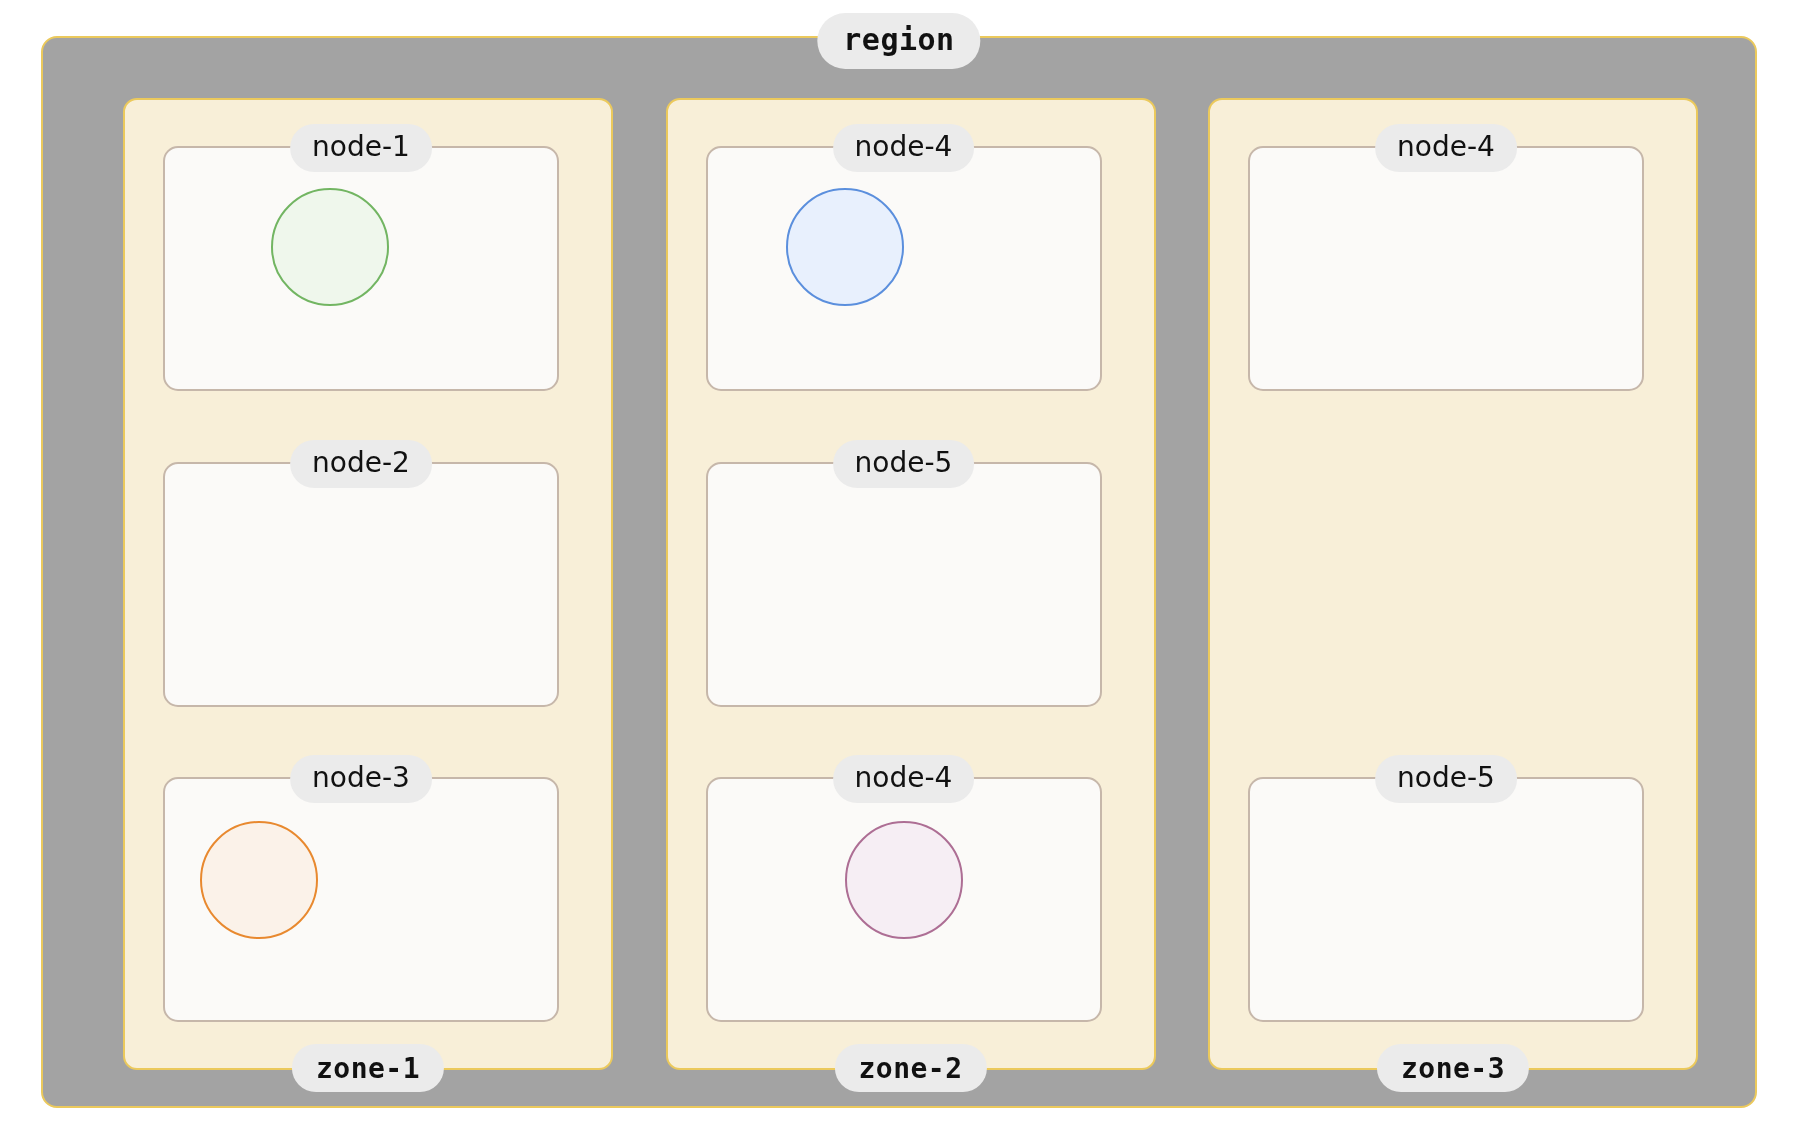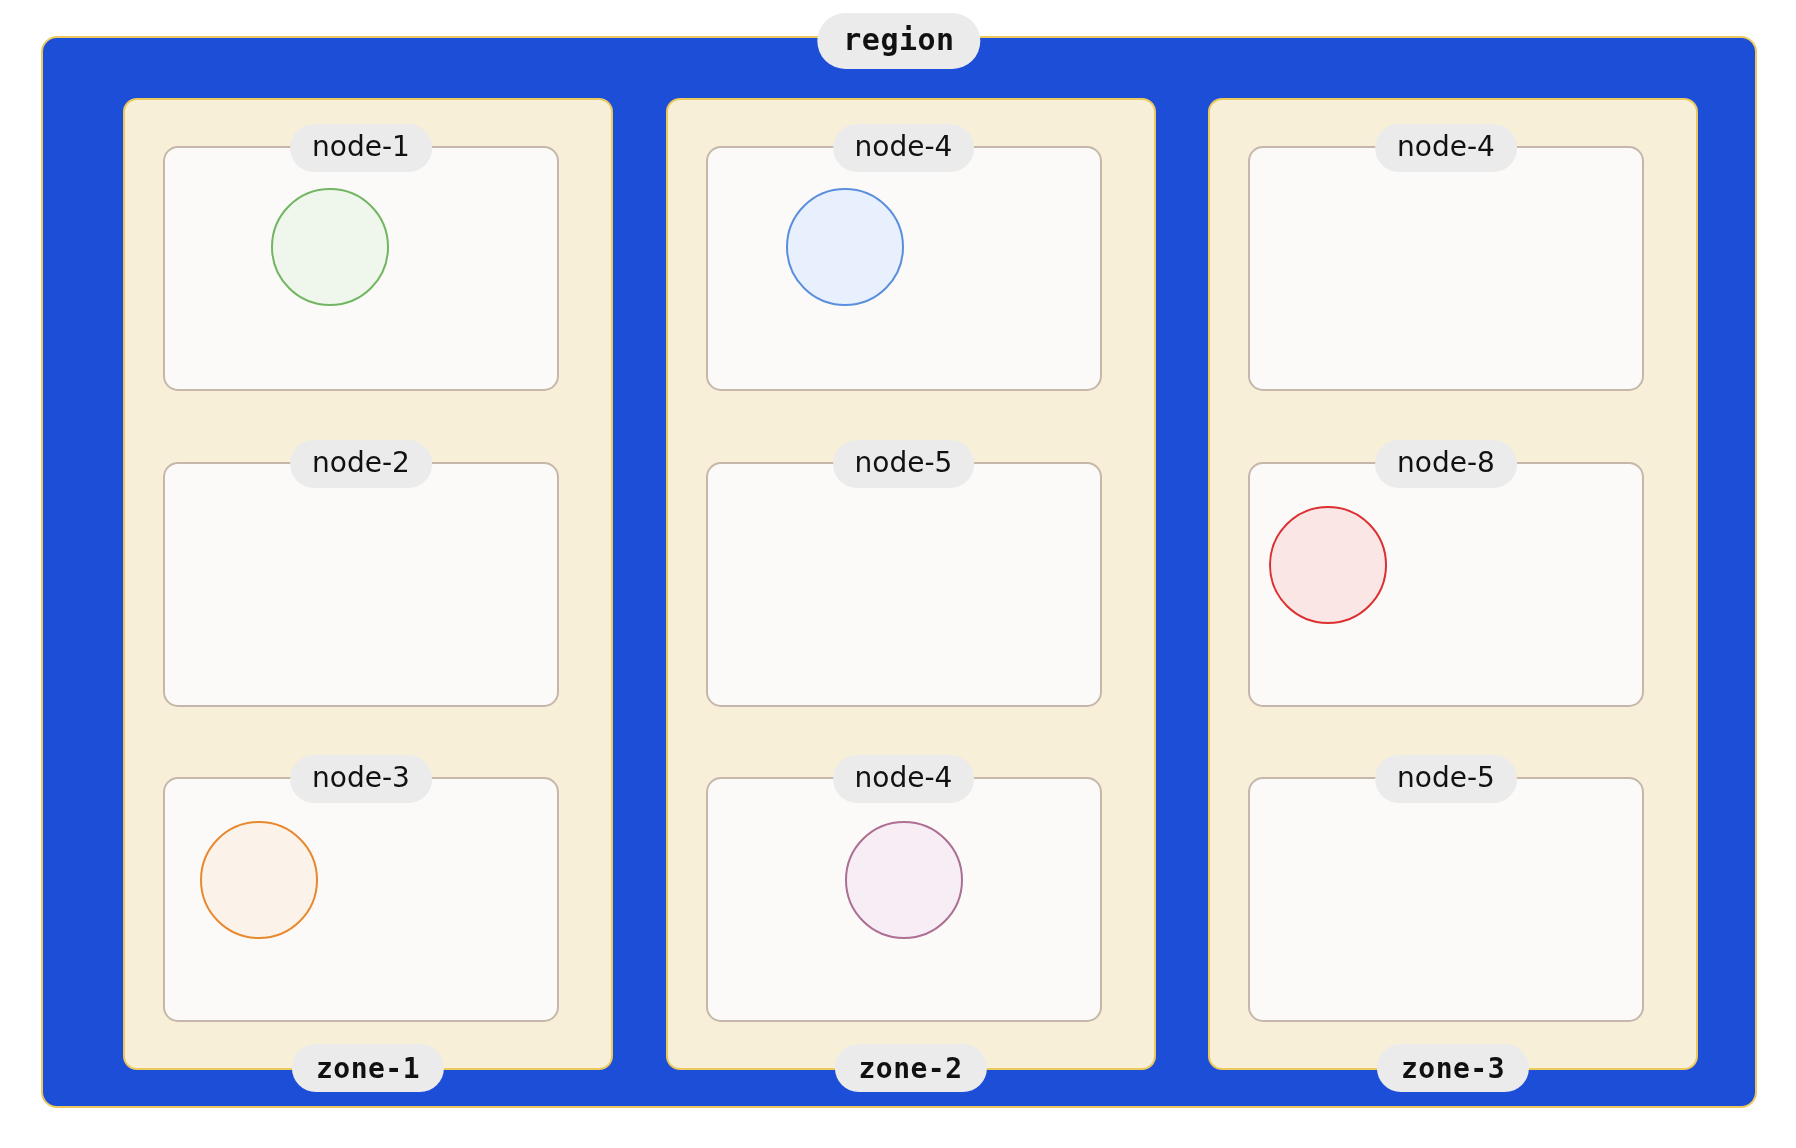--- a/index.html
+++ b/index.html
@@ -22,21 +22,21 @@
   }
 
   
   .region {
     position: absolute;
     left: 41px;
     top: 36px;
     width: 1716px;
     height: 1072px;
     box-sizing: border-box;
-    background: #1d4ed8;
+    background: #a3a3a3;
     border: 2.2px solid #ebc95c;
     border-radius: 16px;
   }
 
   
   .zones {
     position: absolute;
     left: 61px;
     top: 60px;
     width: 1594px;
@@ -174,24 +174,20 @@
 
         <div class="label-pill label-zone">zone-2</div>
       </div>
 
       <div class="zone">
 
         <div class="node">
           <div class="label-pill label-node">node-4</div>
         </div>
 
-        <div class="node">
-          <div class="label-pill label-node">node-8</div>
-          <div class="circle" style="left:20%; top:42%; transform:translate(-50%,-50%); border-color:#dc3030; background:#fbe6e6;"></div>
-        </div>
 
         <div class="node">
           <div class="label-pill label-node">node-5</div>
         </div>
 
         <div class="label-pill label-zone">zone-3</div>
       </div>
 
     </div>
   </div>

